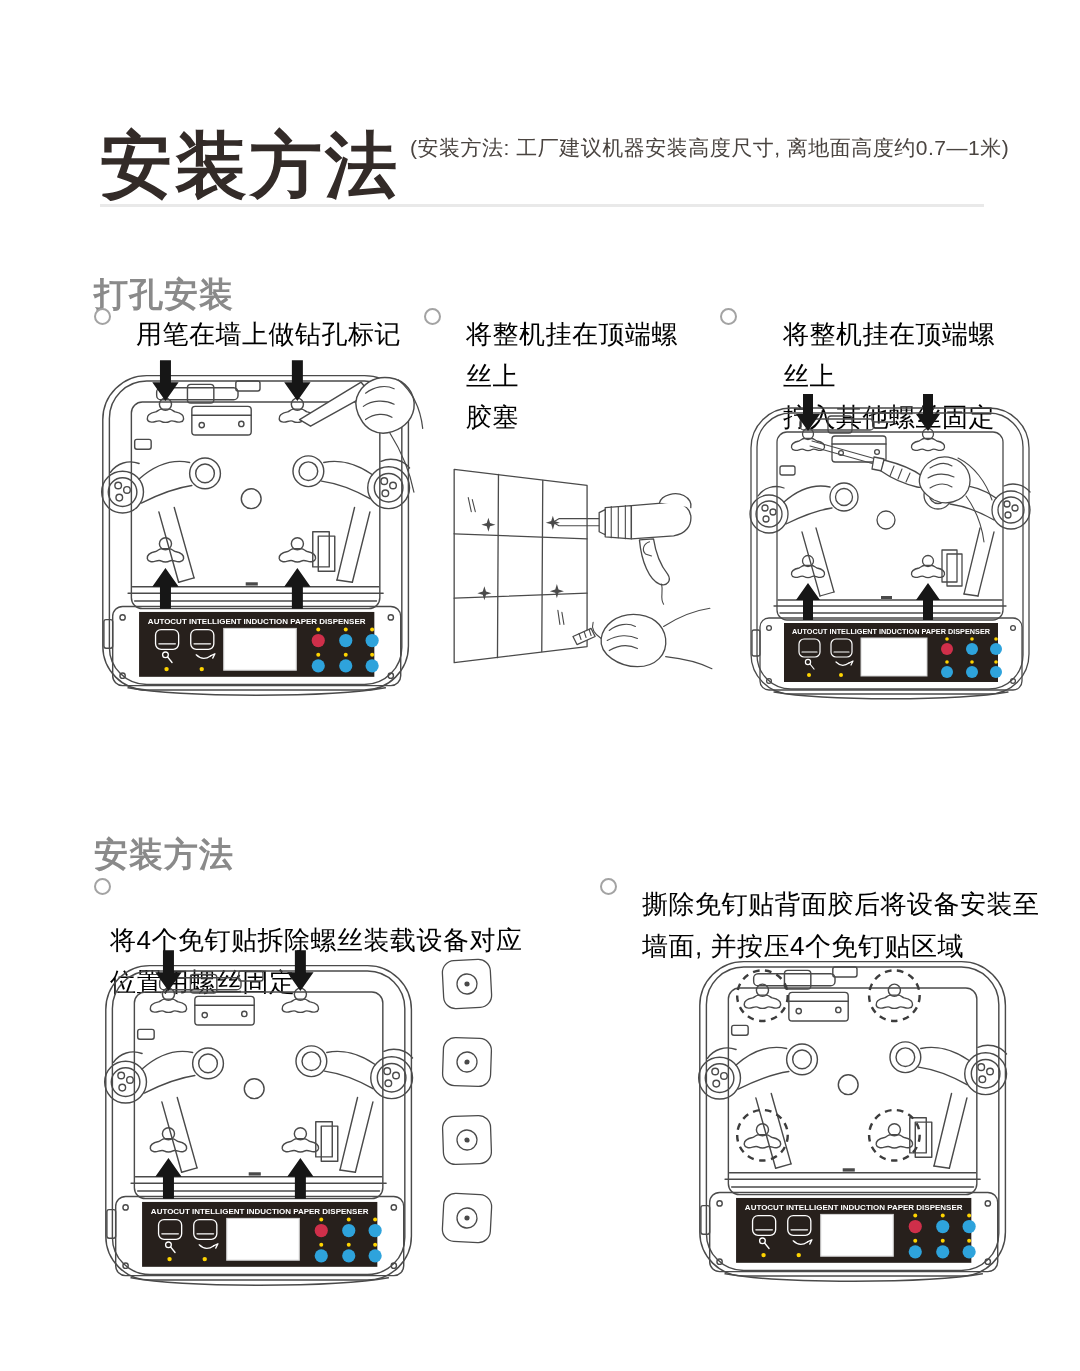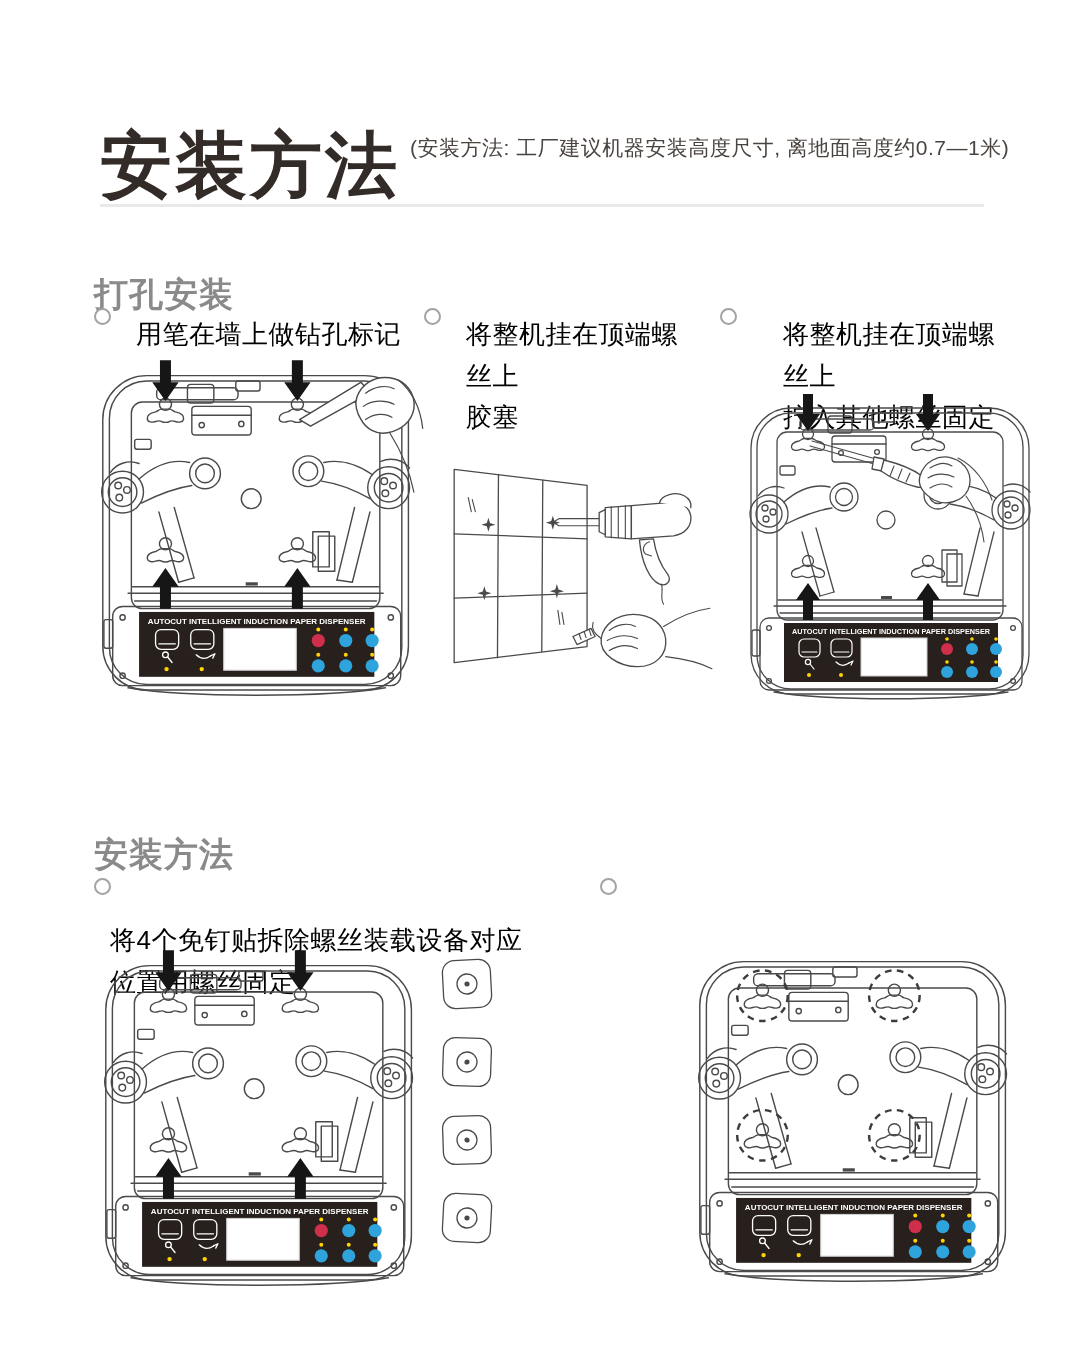--- a/index.html
+++ b/index.html
@@ -283,20 +283,22 @@
 
   <h2 class="abs sec-heading h-pad">安装方法</h2>
 
   <div class="abs step" style="left:94px;top:868px;width:450px;flex-direction:column;">
     <span class="bullet"></span>
     <p class="step-text">将4个免钉贴拆除螺丝装载设备对应
 位置用螺丝固定</p>
   </div>
   <div class="abs step" style="left:600px;top:868px;width:460px;">
     <span class="bullet"></span>
+    <p class="step-text">撕除免钉贴背面胶后将设备安装至
+墙面, 并按压4个免钉贴区域</p>
   </div>
 
   <svg class="fig" style="left:98px;top:948px;width:330px;height:343px;" viewBox="0 0 300 312">
     <use href="#dispenser"></use>
     <use href="#mount-arrows"></use>
   </svg>
 
   <svg class="fig" style="left:430px;top:956px;width:74px;height:298px;" viewBox="0 0 74 298">
     <use href="#pad" transform="translate(9,0) rotate(-3,28,28)"></use>
     <use href="#pad" transform="translate(9,78) rotate(2,28,28)"></use>

